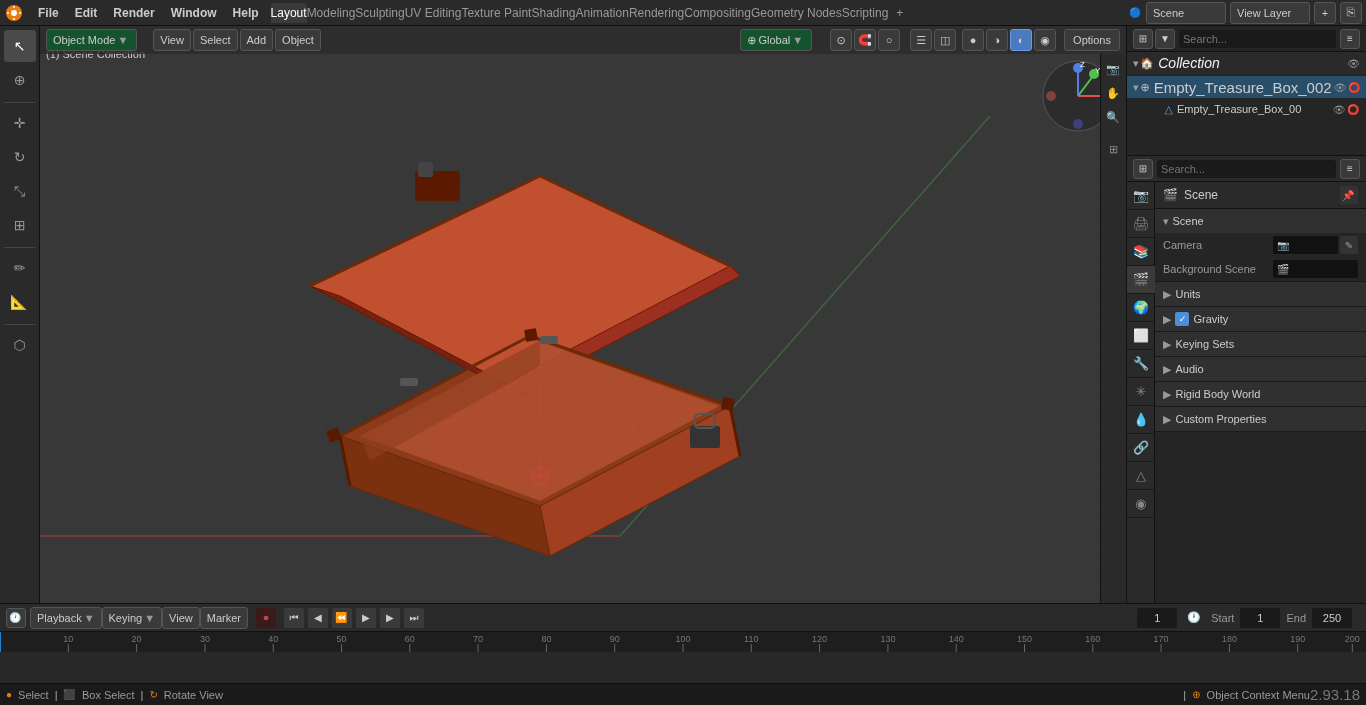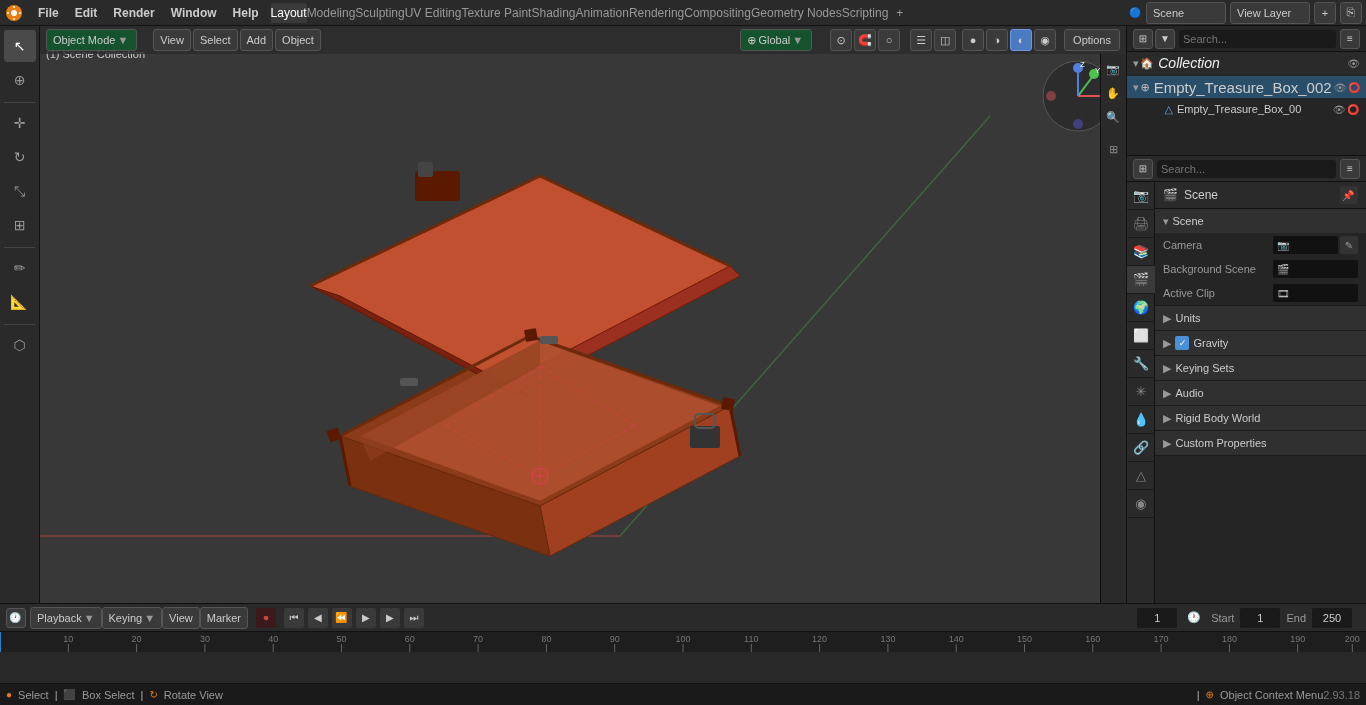--- a/index.html
+++ b/index.html
@@ -804,26 +804,20 @@
                 <div class="prop-icon-btn">✎</div>
               </div>
 
               <div class="prop-row">
                 <span class="prop-label">Background Scene</span>
                 <div class="prop-value-dark">
                   <span style="font-size:10px;">🎬</span>
                 </div>
               </div>
 
-              <div class="prop-row">
-                <span class="prop-label">Active Clip</span>
-                <div class="prop-value-dark">
-                  <span style="font-size:10px;">🎞</span>
-                </div>
-              </div>
             </div>
 
             <div class="prop-section">
               <div class="prop-section-header">
                 <span class="arrow">▶</span>
                 <span>Units</span>
               </div>
             </div>
 
             <div class="prop-section">
@@ -977,14 +971,14 @@
     <span style="color:#aaa;">|</span>
     <span style="color:#e87d0d; font-size:10px;">⬛</span>
     <span>Box Select</span>
     <span style="color:#aaa;">|</span>
     <span style="color:#e87d0d; font-size:10px;">↻</span>
     <span>Rotate View</span>
     <span style="color:#aaa; margin-left:auto;">|</span>
     <span style="color:#e87d0d; font-size:10px;">⊕</span>
     <span>Object Context Menu</span>
   </div>
-  <div style="color:#777; font-size:11px; margin-left:auto;">2.93.18</div>
+  <div style="color:#777; font-size:15px; margin-left:auto;">2.93.18</div>
 </div>
 
 </body></html>

